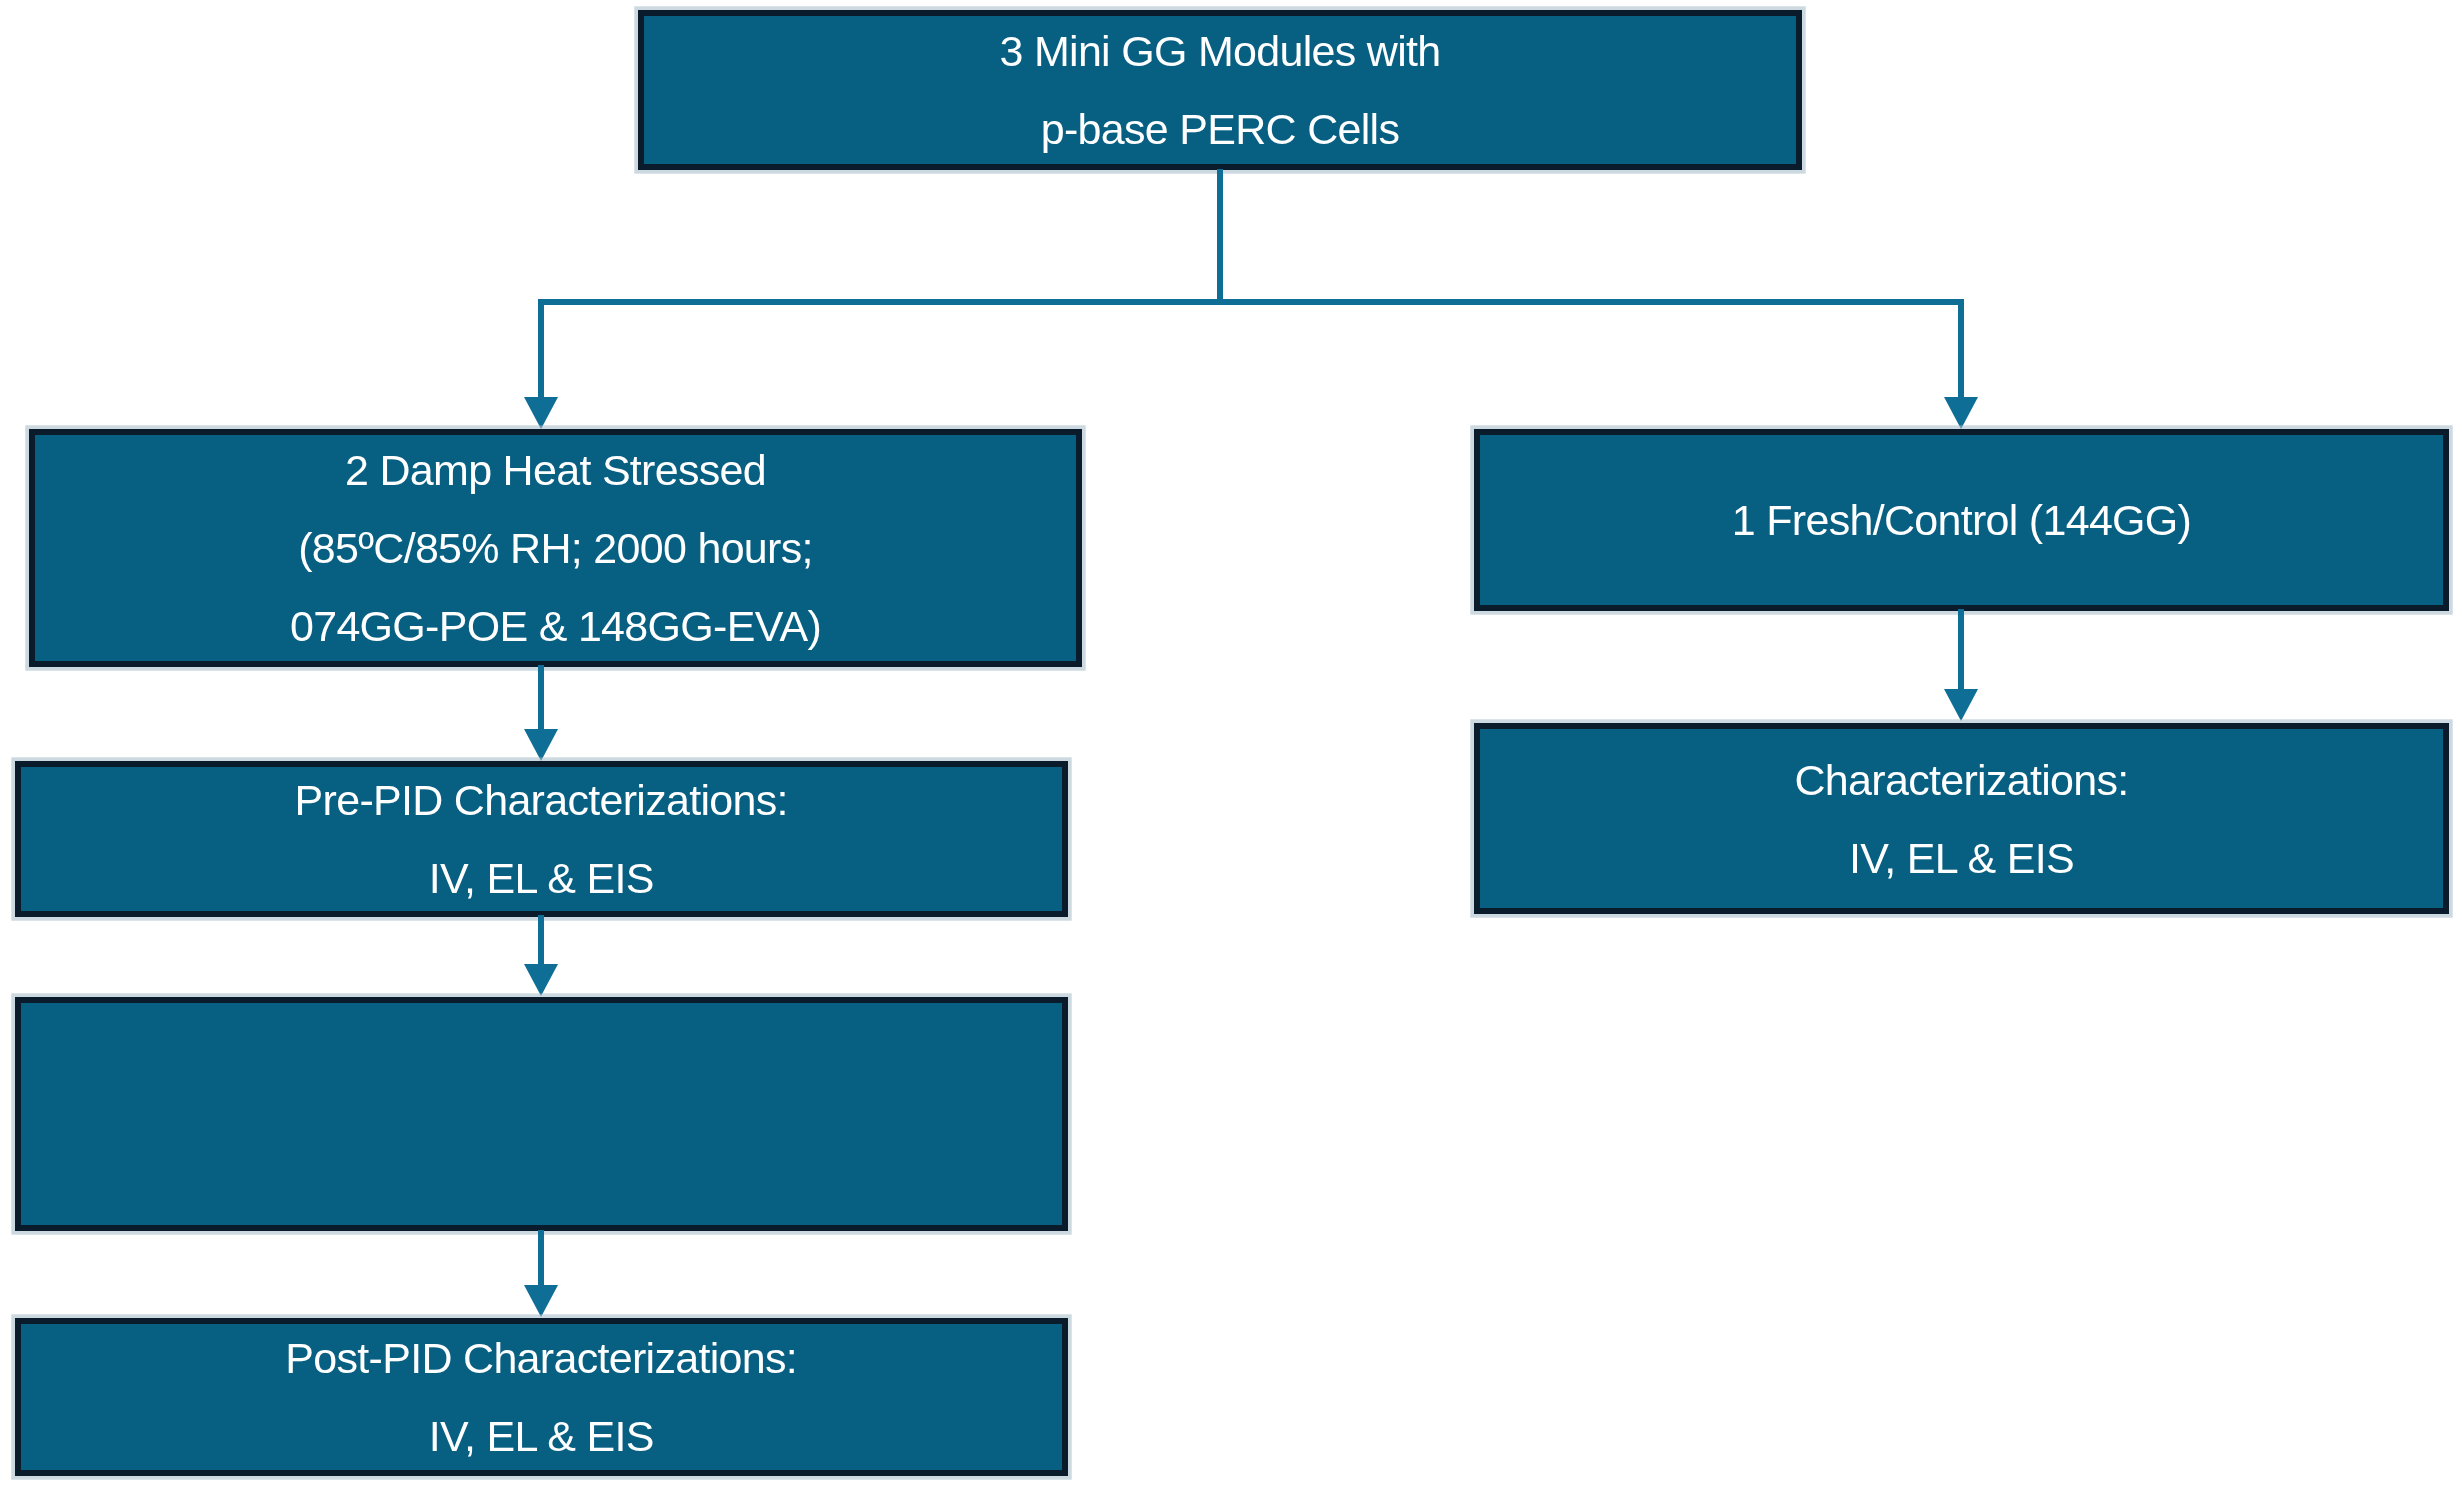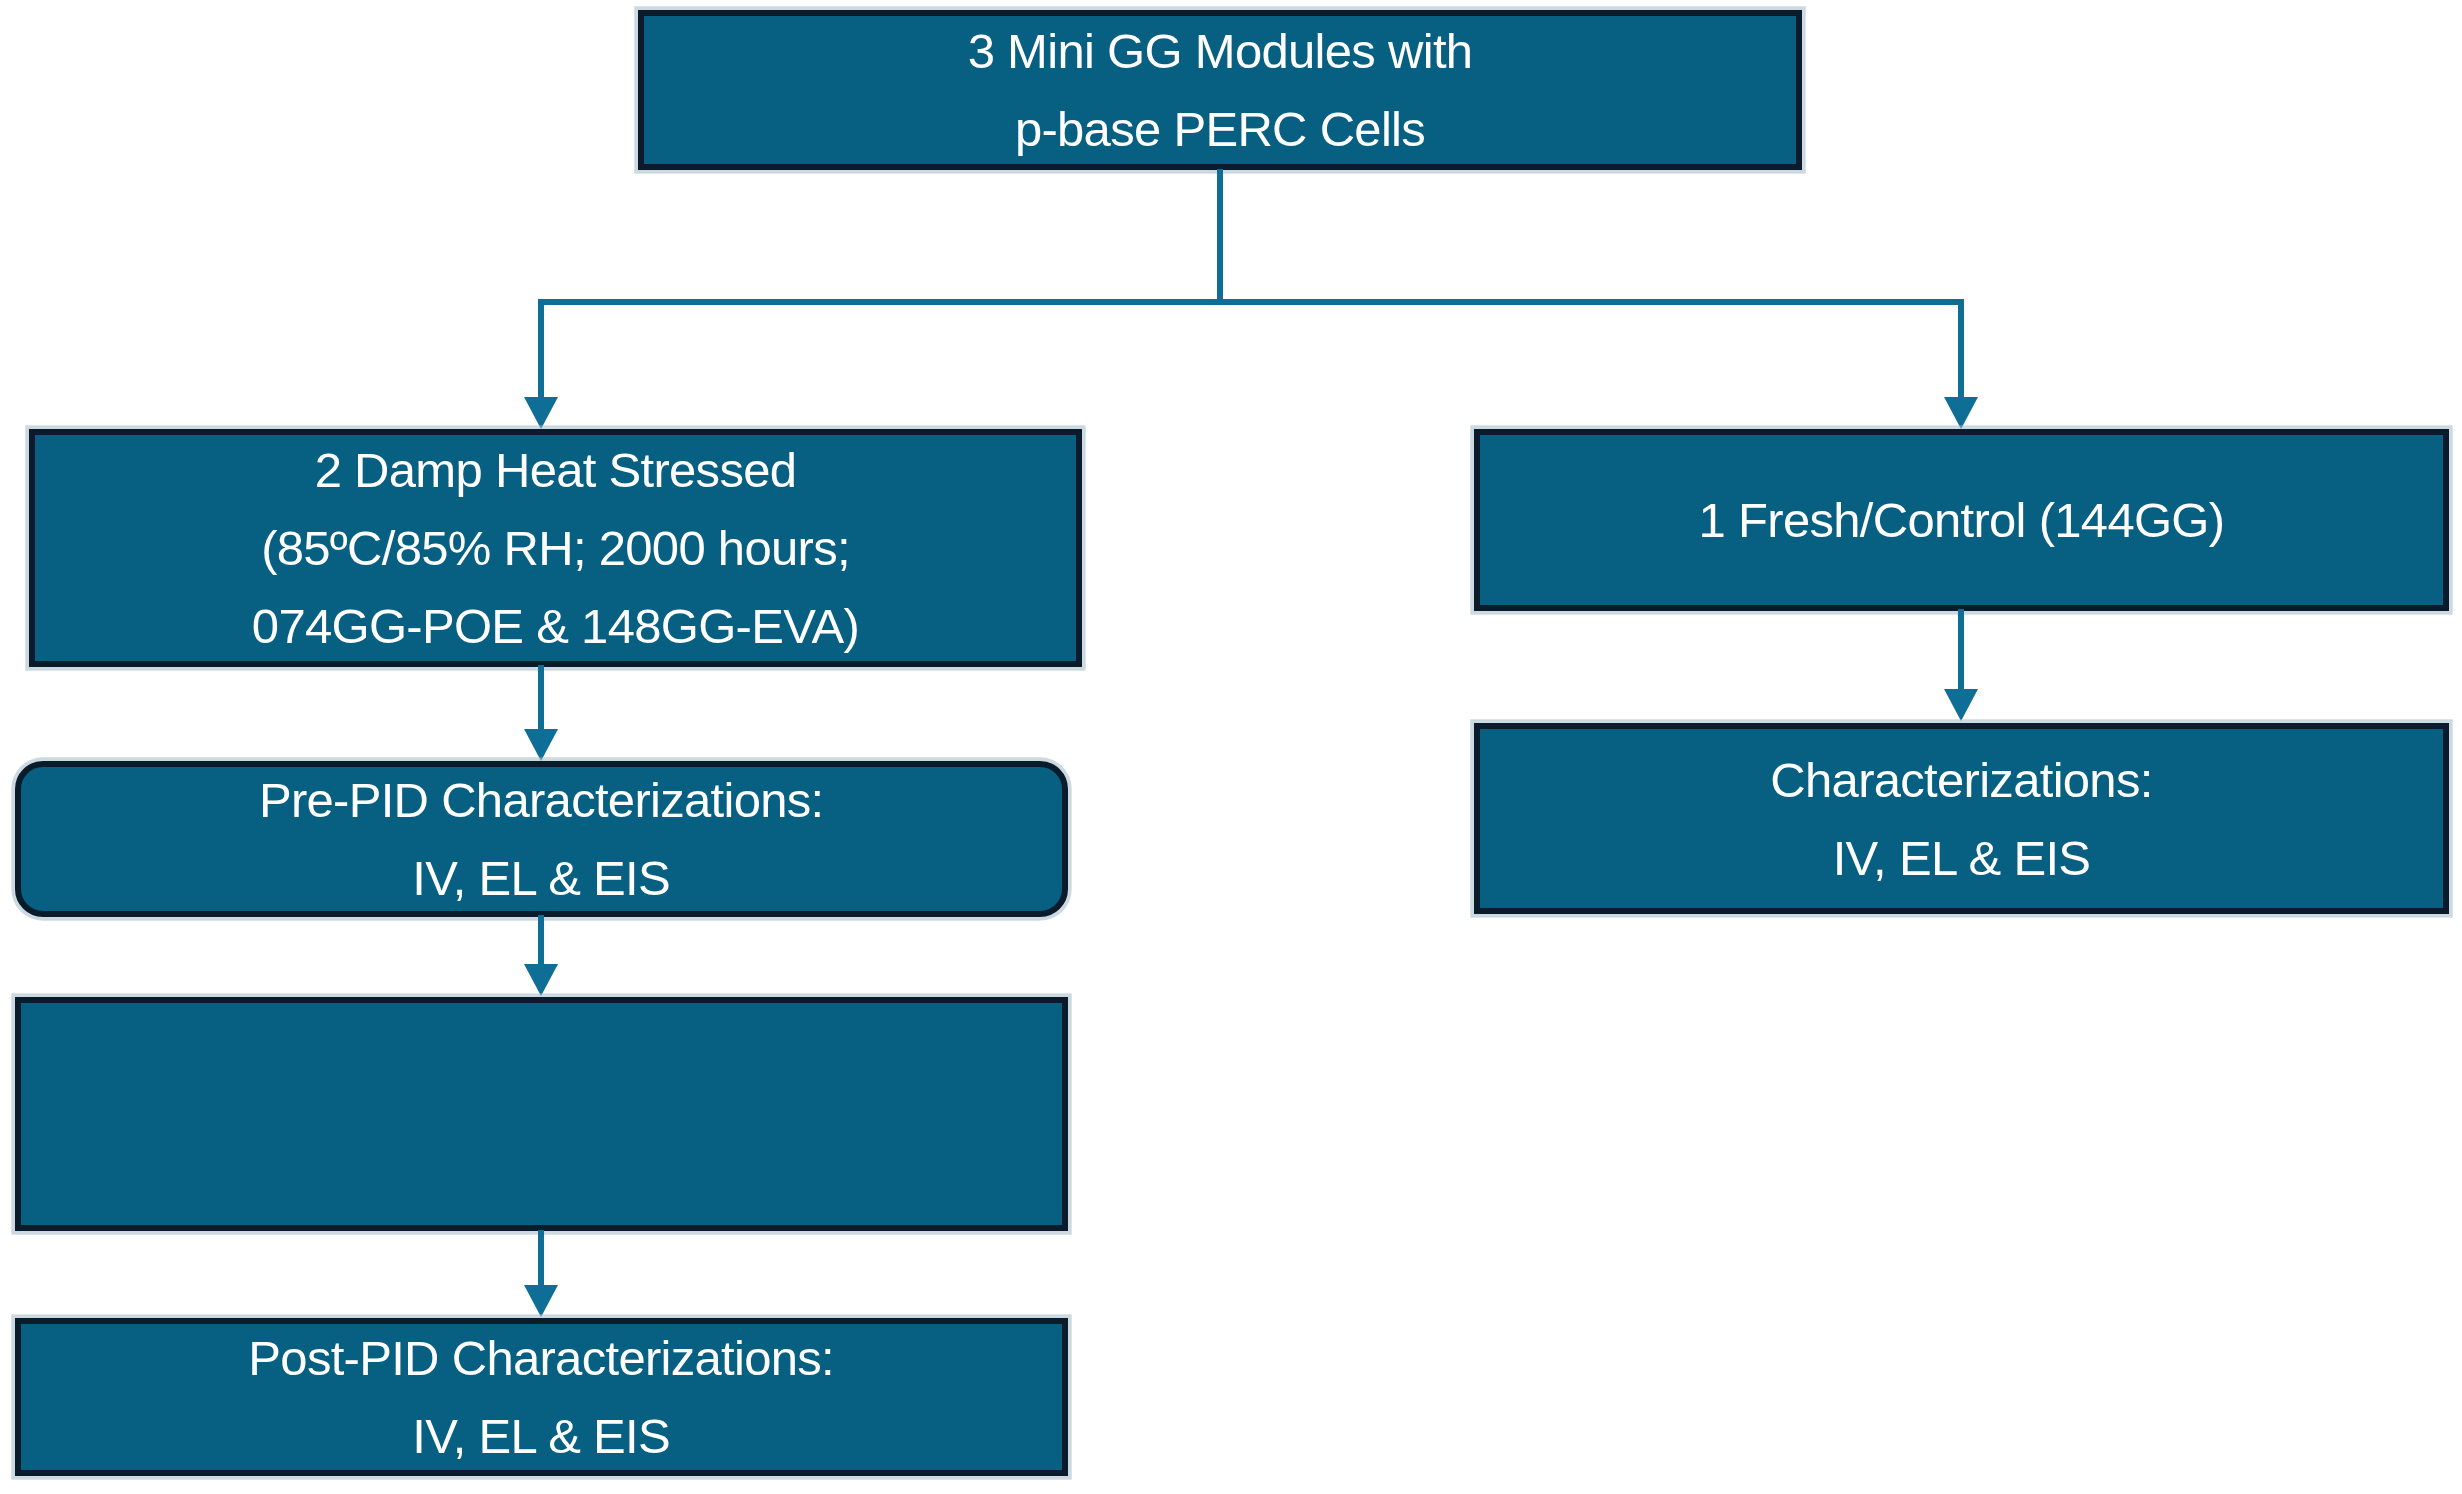--- a/index.html
+++ b/index.html
@@ -22,21 +22,21 @@
     box-shadow: 0 0 0 3.7px rgba(163, 186, 199, 0.55);
     box-sizing: border-box;
     display: flex;
     flex-direction: column;
     align-items: center;
     justify-content: center;
     color: #ffffff;
     text-align: center;
   }
   .box .line {
-    font-size: 49px;
+    font-size: 43px;
     line-height: 78px;
     letter-spacing: -0.7px;
     white-space: nowrap;
     text-align: right;
   }
   .box.spread {
     gap: 19px;
   }
   .vline, .hline {
     position: absolute;
@@ -73,21 +73,21 @@
 
   <div class="box" style="left:29px; top:429px; width:1053px; height:238px;">
     <div class="line">2 Damp Heat Stressed</div>
     <div class="line">(85ºC/85% RH; 2000 hours;</div>
     <div class="line">074GG-POE &amp; 148GG-EVA)</div>
   </div>
 
   <div class="vline" style="left:538px; top:665px; width:5.9px; height:66px;"></div>
   <div class="arrowhead" style="left:524px; top:729px;"></div>
 
-  <div class="box" style="left:14.7px; top:761px; width:1053px; height:156px;border-radius:28px;">
+  <div class="box" style="left:14.7px; top:761px; width:1053px; height:156px;">
     <div class="line">Pre-PID Characterizations:</div>
     <div class="line">IV, EL &amp; EIS</div>
   </div>
 
   <div class="vline" style="left:538px; top:915px; width:5.9px; height:51px;"></div>
   <div class="arrowhead" style="left:524px; top:964px;"></div>
 
   <div class="box spread" style="left:14.7px; top:997px; width:1053px; height:234px;">
   </div>
 

